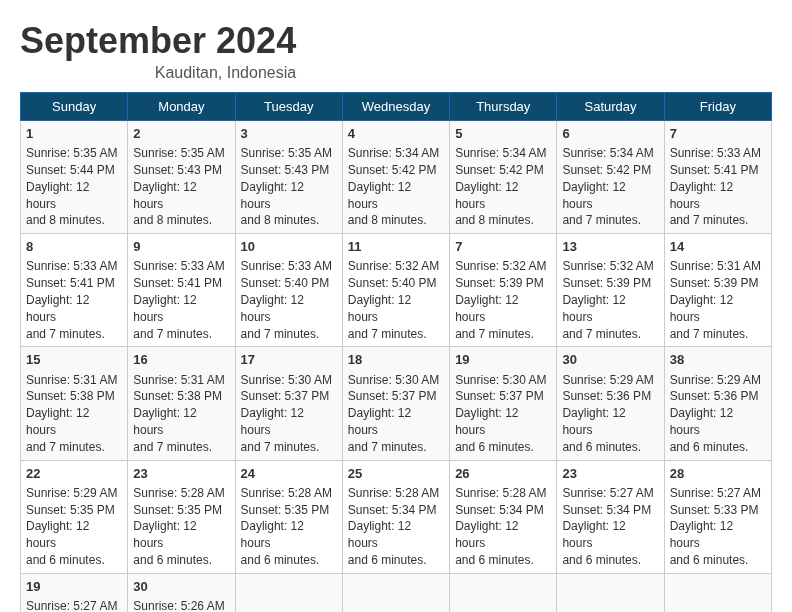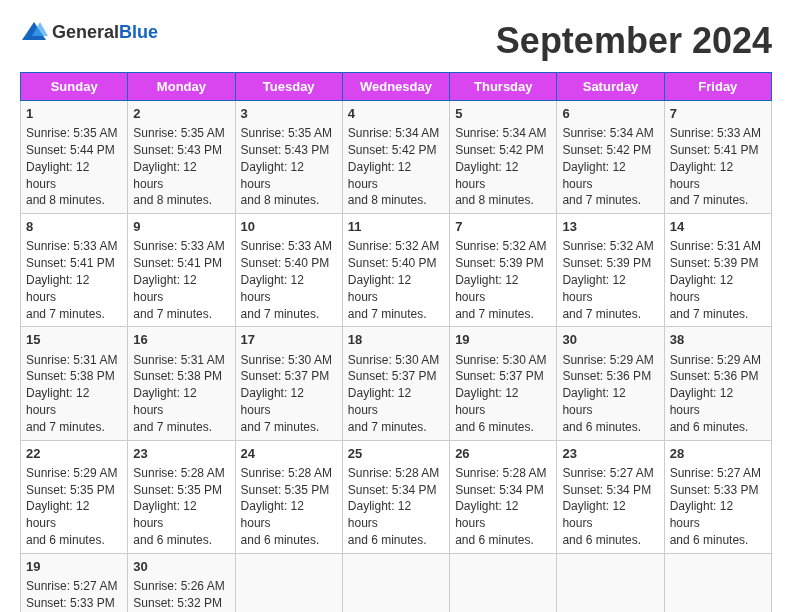--- a/index.html
+++ b/index.html
@@ -47,25 +47,25 @@
       font-size: 16px;
       color: #555;
       margin-top: 2px;
     }
     table {
       width: 100%;
       border-collapse: collapse;
       font-size: 11px;
     }
     thead tr th {
-      background-color: #d946ef;
+      background-color: #0c4a6e;
       color: #fff;
       padding: 6px 4px;
       font-size: 13px;
-      font-weight: bold;
+      font-weight: normal;
       border: 1px solid #1565c0;
     }
     tbody tr td {
       border: 1px solid #ccc;
       vertical-align: top;
       padding: 4px 5px;
       width: 14.28%;
       min-height: 80px;
       color: #333;
       line-height: 1.4;
@@ -87,31 +87,23 @@
       color: #333;
     }
     td.empty {
       background: #fff;
     }
   </style>
 </head>
 <body>
 
 <div class="header-section">
-  <div class="logo">
-    <svg class="logo-icon" viewBox="0 0 28 24" xmlns="http://www.w3.org/2000/svg">
-      <polygon points="14,2 26,20 2,20" fill="#1565c0"></polygon>
-      <polygon points="20,2 28,16 12,16" fill="#42a5f5" opacity="0.7"></polygon>
-    </svg>
-    <span>
-      <span class="logo-text-general">General</span><span class="logo-text-blue">Blue</span>
-    </span>
-  </div>
   <div class="title-block">
     <div class="calendar-title">September 2024</div>
+    <div class="calendar-subtitle">Kauditan, Indonesia</div>
   </div>
 </div>
 
 <table>
   <thead>
     <tr>
     <th>Sunday</th>
         <th>Monday</th>
         <th>Tuesday</th>
         <th>Wednesday</th>

